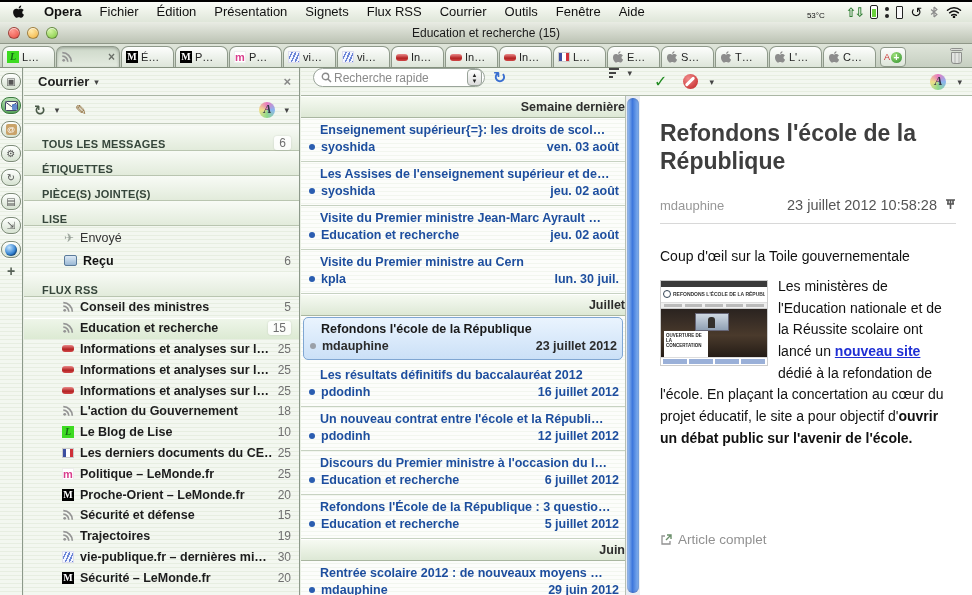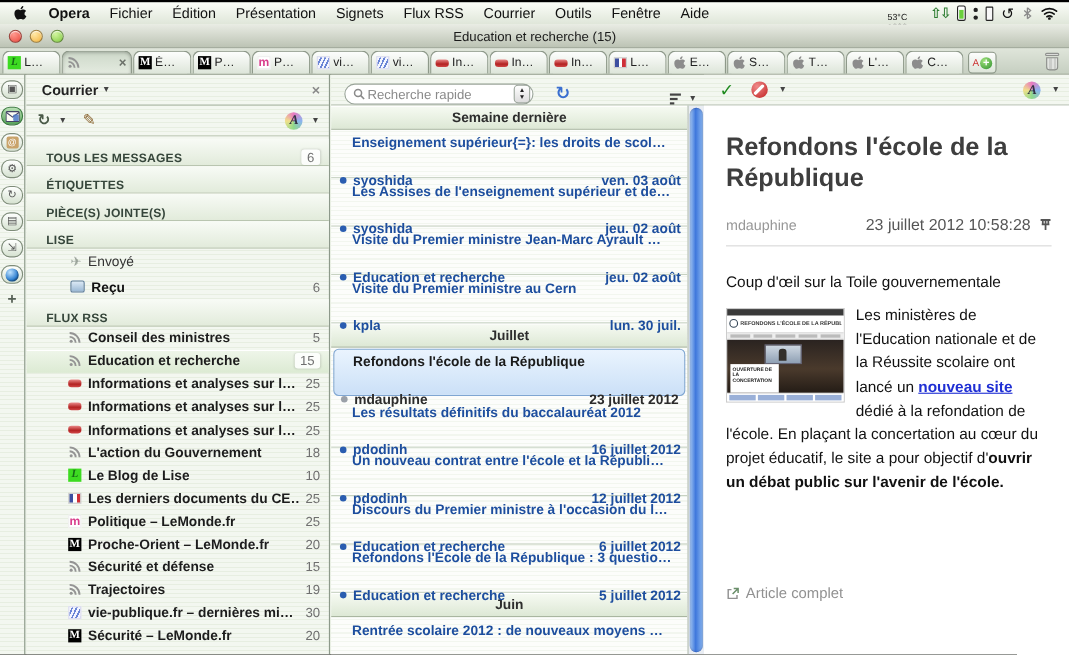--- a/index.html
+++ b/index.html
@@ -106,41 +106,41 @@
   .ic-redbar{width:12px;height:7px;border-radius:3px;background:linear-gradient(#ea8a8a,#b32222 60%,#d04848);}
   .ic-vie{width:12px;height:12px;background:#f4f6ff;border:1px solid #dde;position:relative;overflow:hidden;}
   .ic-vie::before{content:"";position:absolute;inset:0;
     background:repeating-linear-gradient(115deg,transparent 0 2px,#6b85d6 2px 3.5px);}
   .ic-sent{font-size:12px;color:#9aa39a;}
   .ic-inbox{width:13px;height:11px;border:1px solid #5a7a9a;border-radius:2px;
     background:linear-gradient(#dce9f5,#9ab8d4);}
 
   
   .msgcol{position:absolute;left:301px;top:68px;bottom:0;width:339px;}
-  .ml-toolbar{height:28px;border-bottom:1px solid #aab6a4;display:flex;align-items:flex-end;padding:0 8px 0 12px;gap:20px;}
+  .ml-toolbar{height:28px;border-bottom:1px solid #aab6a4;display:flex;align-items:flex-start;padding:0 8px 0 12px;gap:8px;}
   .searchbox{width:172px;height:19px;background:#fff;border:1px solid #9aa49a;border-radius:10px;
     display:flex;align-items:center;padding:0 2px 0 7px;}
   .searchbox input{border:none;outline:none;flex:1;font-size:12px;color:#333;background:transparent;min-width:0;}
   .searchbox input::placeholder{color:#8a8a8a;}
   .stepper{width:15px;height:17px;border:1px solid #9aa49a;border-radius:4px;background:linear-gradient(#fff,#dcdcdc);
     display:flex;flex-direction:column;align-items:center;justify-content:center;font-size:6px;line-height:6px;color:#222;}
   .refresh{font-size:16px;font-weight:bold;color:#3a6fd0;}
   .sorticon{margin-left:auto;display:flex;align-items:center;gap:3px;color:#444;}
   .sortbars{display:flex;flex-direction:column;gap:2px;}
   .sortbars i{display:block;height:2px;background:#444;}
   .sortbars i:nth-child(1){width:10px;} .sortbars i:nth-child(2){width:7px;} .sortbars i:nth-child(3){width:4px;}
   .ml-body{position:absolute;top:28px;left:0;right:15px;bottom:0;overflow:hidden;
     background:repeating-linear-gradient(to bottom,#fcfdfb 0 3px,#f2f6ef 3px 4px);}
   .grouphdr{height:22px;background:linear-gradient(#f6faf2,#dde8d5);border-top:1px solid #fff;
-    border-bottom:1px solid #a9b6a0;display:flex;align-items:center;justify-content:center;
+    border-bottom:1px solid #a9b6a0;display:flex;align-items:center;justify-content:flex-end;
     font-size:12.5px;font-weight:bold;color:#2d2d2d;}
   .msg{height:44px;border-bottom:1px solid #c7d2c2;padding:5px 6px 0 8px;position:relative;}
   .msg .t{display:block;padding-left:11px;font-size:12.5px;font-weight:bold;color:#1d4e9e;
     white-space:nowrap;overflow:hidden;}
-  .msg .row2{display:flex;align-items:center;margin-top:20px;font-size:12.5px;font-weight:bold;color:#1d4e9e;}
+  .msg .row2{display:flex;align-items:center;margin-top:3px;font-size:12.5px;font-weight:bold;color:#1d4e9e;}
   .msg .dot{width:6px;height:6px;border-radius:50%;background:#2a5db0;margin-right:6px;flex:none;}
   .msg .from{white-space:nowrap;overflow:hidden;}
   .msg .date{margin-left:auto;white-space:nowrap;}
   .msg.selected{height:46px;border-bottom:none;padding:0;}
   .msg.selected .inner{margin:1px 2px;height:43px;border:1px solid #7fa6d2;border-radius:5px;
     background:linear-gradient(#eaf4fe,#cbe0f7);padding:4px 5px 0 6px;}
   .msg.selected .t{color:#1a1a1a;}
   .msg.selected .row2{color:#2b2b2b;}
   .msg.selected .dot{background:#9aa0a8;}
 

